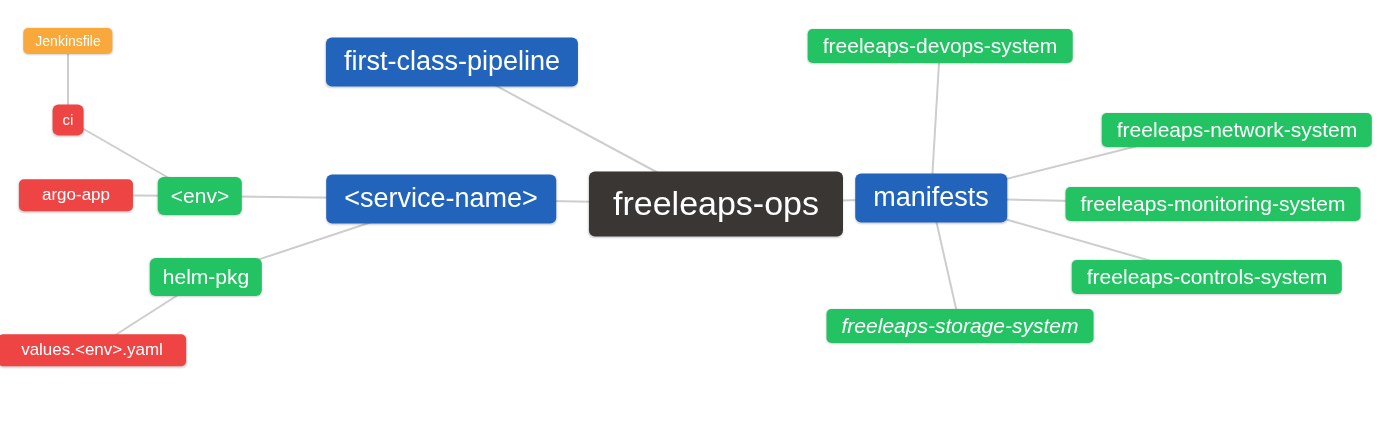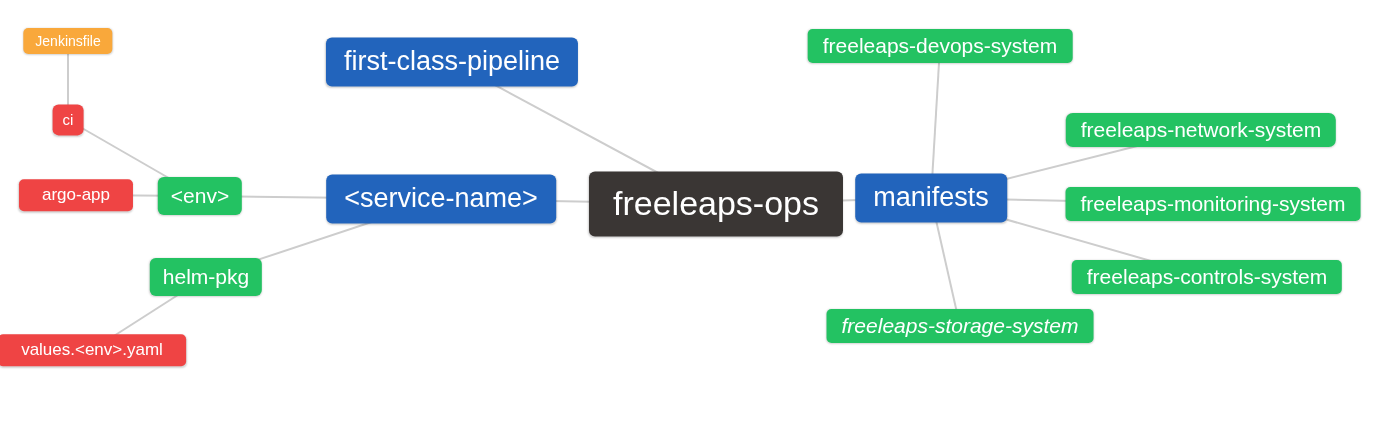--- a/index.html
+++ b/index.html
@@ -79,18 +79,18 @@
   <div class="node c-green sz-md" style="left:200px; top:196px;">&lt;env&gt;</div>
   <div class="node c-green sz-md" style="left:206px; top:277px;">helm-pkg</div>
   <div class="node c-red   sz-sm" style="left:92px;  top:350px;">values.&lt;env&gt;.yaml</div>
 
   <div class="node c-blue  sz-lg" style="left:452px; top:62px;">first-class-pipeline</div>
   <div class="node c-dark  sz-xl" style="left:716px; top:204px;">freeleaps-ops</div>
   <div class="node c-blue  sz-lg" style="left:441px; top:199px;">&lt;service-name&gt;</div>
   <div class="node c-blue  sz-lg" style="left:931px; top:198px;">manifests</div>
 
   <div class="node c-green sz-sys" style="left:940px;  top:46px;">freeleaps-devops-system</div>
-  <div class="node c-green sz-sys" style="left:1201px; top:130px;border-radius:7px;">freeleaps-network-system</div>
+  <div class="node c-green sz-sys" style="left:1237px; top:130px;">freeleaps-network-system</div>
   <div class="node c-green sz-sys" style="left:1213px; top:204px;">freeleaps-monitoring-system</div>
   <div class="node c-green sz-sys" style="left:1207px; top:277px;">freeleaps-controls-system</div>
   <div class="node c-green sz-sys" style="left:960px;  top:326px;font-style:italic;">freeleaps-storage-system</div>
 
 </div>
 
 </body></html>

